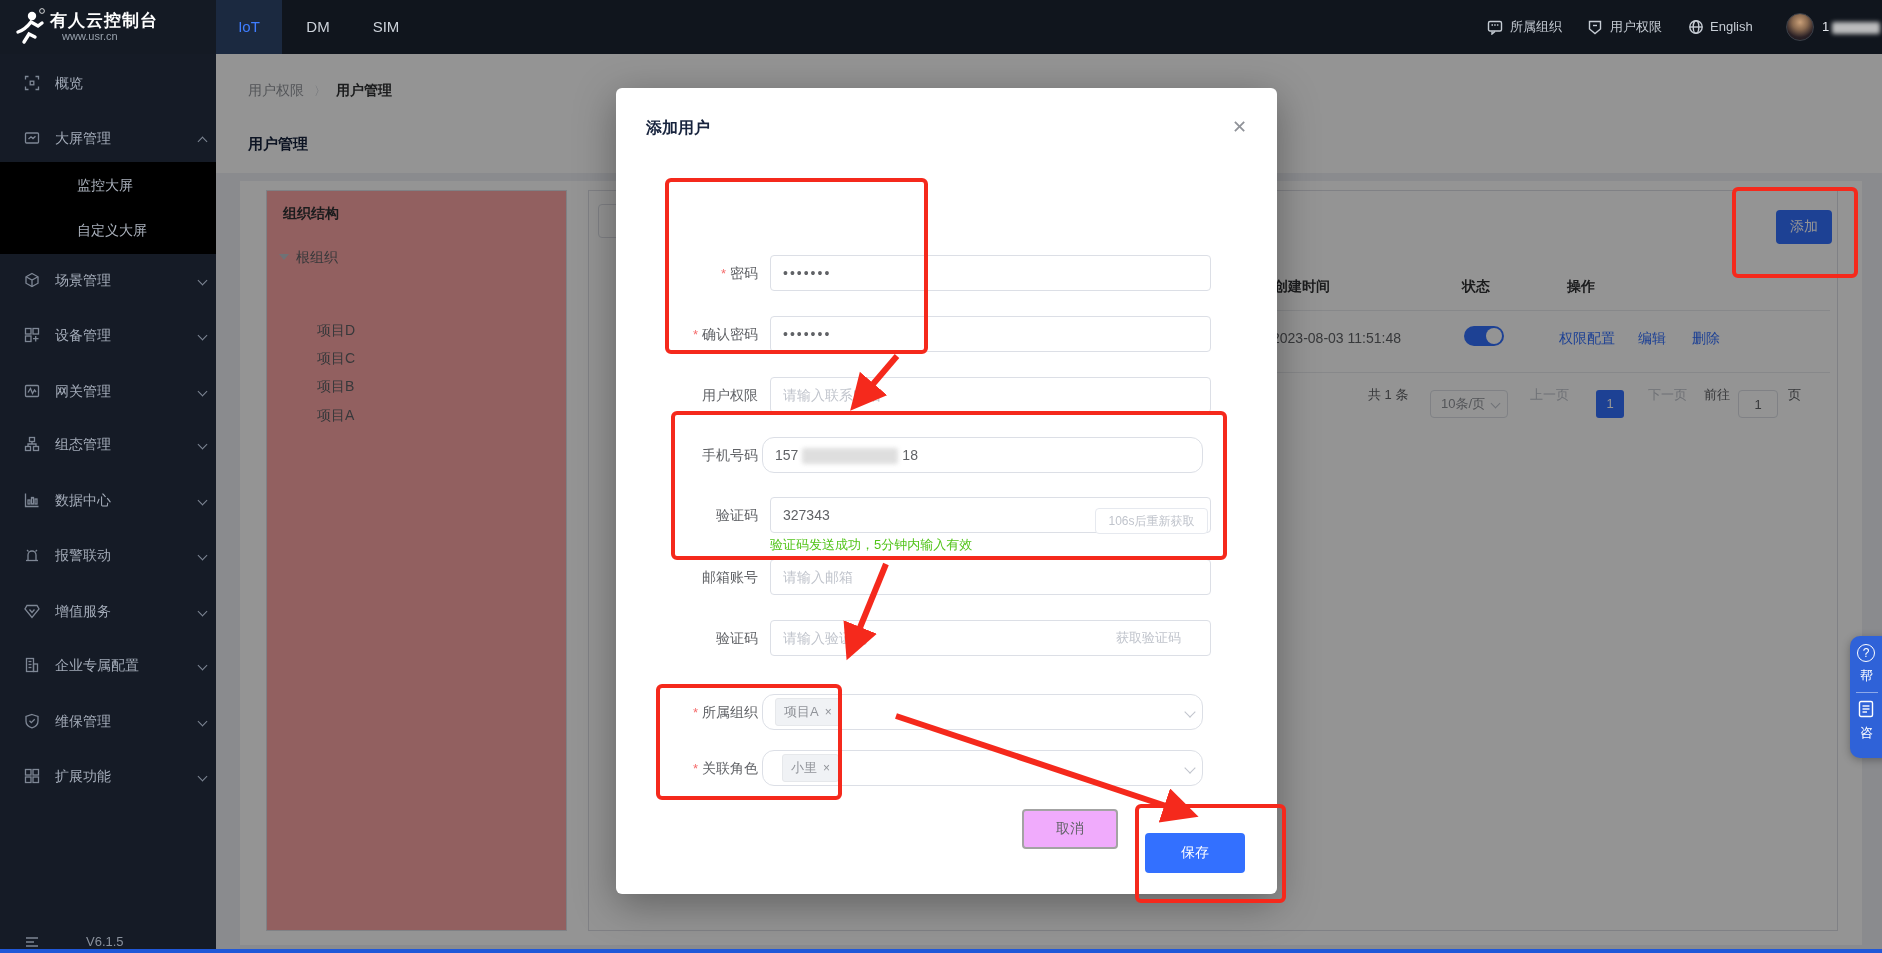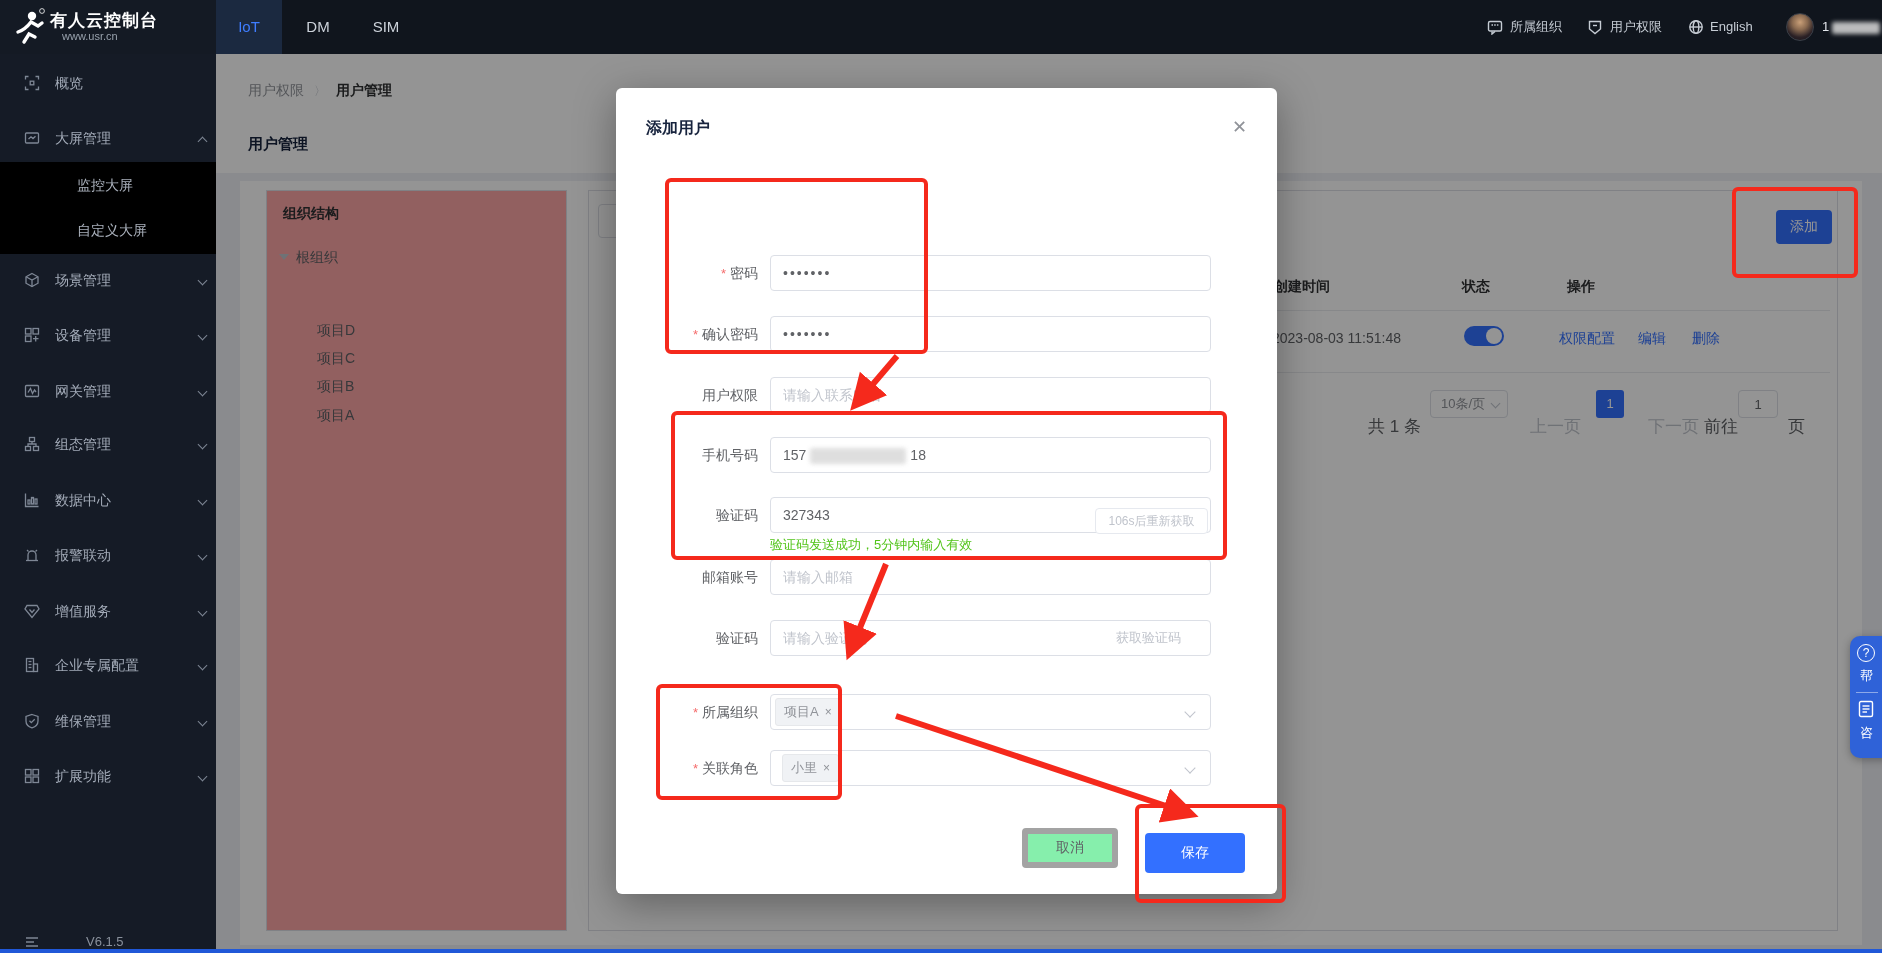--- a/index.html
+++ b/index.html
@@ -52,21 +52,21 @@
   .tree-child { position:absolute; left:50px; color:#606266; cursor:pointer; }
   #table-panel { position:absolute; left:372px; top:136px; width:1250px; height:741px; background:#fff; border:1px solid #dcdfe6; }
   #search-sliver { position:absolute; left:382px; top:150px; width:120px; height:34px; background:#fff; border:1px solid #dcdfe6; border-radius:4px; }
   #add-button { position:absolute; left:1560px; top:156px; width:56px; height:34px; background:#3370ff; color:#fff; border:none; border-radius:4px; font-size:14px; cursor:pointer; }
   .th { position:absolute; top:224px; color:#303133; font-weight:bold; font-size:14px; }
   .td { position:absolute; top:276px; color:#606266; font-size:14px; }
   .hline { position:absolute; height:1px; background:#e8eaee; }
   #toggle { position:absolute; left:1248px; top:272px; width:40px; height:20px; background:#3370ff; border-radius:10px; cursor:pointer; }
   #toggle .knob { position:absolute; right:2px; top:2px; width:16px; height:16px; background:#fff; border-radius:50%; }
   .op-link { position:absolute; top:276px; color:#3370ff; font-size:14px; cursor:pointer; }
-  .pg { position:absolute; top:361px; font-size:17px; color:#606266;text-align:right; }
+  .pg { position:absolute; top:332px; font-size:13px; color:#606266;text-align:right; }
   .pg.dis { color:#c0c4cc; }
   #page-size { position:absolute; left:1214px; top:336px; width:78px; height:28px; border:1px solid #dcdfe6; border-radius:4px; color:#909399; font-size:13px; line-height:26px; padding-left:10px; background:#fff; cursor:pointer; }
   #page-size .chev { right:8px; top:9px; border-color:#c0c4cc; }
   #page-current { position:absolute; left:1380px; top:336px; width:28px; height:28px; background:#3370ff; color:#fff; text-align:center; line-height:28px; border-radius:3px; font-size:13px; cursor:pointer; }
   #goto-input { position:absolute; left:1522px; top:336px; width:40px; height:28px; border:1px solid #dcdfe6; border-radius:4px; text-align:center; font-size:13px; color:#606266; }
 
   #overlay { position:absolute; left:216px; top:54px; width:1666px; height:899px; background:rgba(0,0,0,0.42); z-index:40; }
 
   
   #float-widget { position:absolute; left:1850px; top:636px; width:46px; height:122px; background:#2f62d8; border-radius:10px 0 0 10px; z-index:45; color:#fff; box-shadow:0 2px 8px rgba(0,0,0,.3); }
@@ -78,29 +78,29 @@
 
   
   #modal { position:absolute; left:616px; top:88px; width:661px; height:806px; background:#fff; border-radius:6px; box-shadow:0 10px 40px rgba(0,0,0,.35); z-index:50; }
   #modal-title { position:absolute; left:30px; top:30px; font-size:16px; font-weight:bold; color:#17233d; }
   #modal-close { position:absolute; left:616px; top:28px; font-size:18px; color:#909399; cursor:pointer; }
   .m-row { position:absolute; left:0; width:661px; height:36px; }
   .m-label { position:absolute; left:0; width:142px; text-align:right; line-height:36px; color:#606266; font-size:14px; }
   .req { color:#f56c6c; font-style:normal; margin-right:4px; font-size:13px; }
   .m-input { position:absolute; left:154px; top:0; width:441px; height:36px; border:1px solid #dcdfe6; border-radius:4px; padding:0 12px; font-size:14px; color:#606266; font-family:inherit; background:#fff; }
   .m-input::placeholder { color:#c0c4cc; }
-  .fake-input { position:absolute; left:154px; top:0; width:441px; height:36px; border:1px solid #dcdfe6; border-radius:4px; padding:0 12px; line-height:34px; color:#606266; }
+  .fake-input { position:absolute; left:146px; top:0; width:441px; height:36px; border:1px solid #dcdfe6; border-radius:12px; padding:0 12px; line-height:34px; color:#606266; }
   #sms-countdown { position:absolute; left:479px; top:420px; width:113px; height:26px; border:1px solid #e6e9ef; border-radius:4px; text-align:center; line-height:25px; font-size:12px; color:#c0c4cc; background:#fff; cursor:default; }
   #email-code-action { position:absolute; left:500px; top:541px; font-size:13px; color:#c0c4cc; cursor:pointer;text-align:right; }
   #sms-message { position:absolute; left:154px; top:448px; font-size:13px; color:#52c41a; }
   .tag { position:absolute; top:4px; height:28px; background:#f0f2f5; border:1px solid #e6e8eb; border-radius:3px; line-height:26px; padding:0 8px; color:#909399; font-size:13px; }
   .tag .x { margin-left:6px; color:#909399; font-size:12px; cursor:pointer; }
   .sel-chev { position:absolute; left:570px; top:14px; width:8px; height:8px; border-right:1.5px solid #c0c4cc; border-bottom:1.5px solid #c0c4cc; transform:rotate(45deg); }
   .m-btn { position:absolute; height:40px; border-radius:4px; font-size:14px; cursor:pointer; font-family:inherit; }
-  #cancel-button { left:406px; top:740px; width:96px; background:#86efac; border:6px solid #a3a3a3; color:#606266; }
+  #cancel-button { left:406px; top:721px; width:96px; background:#f0abfc; border:2px solid #a3a3a3; color:#606266; }
   #save-button { left:529px; top:745px; width:100px; background:#3370ff; border:none; color:#fff; }
 
   
   .anno-box { position:absolute; border:4px solid #f5291c; border-radius:6px; z-index:60; pointer-events:none; }
   #anno-svg { position:absolute; left:0; top:0; width:1882px; height:953px; z-index:60; pointer-events:none; }
 
   #bottom-bar { position:absolute; left:0; top:949px; width:1882px; height:4px; background:#2058d8; z-index:70; }
 </style>
 </head>
 <body>

